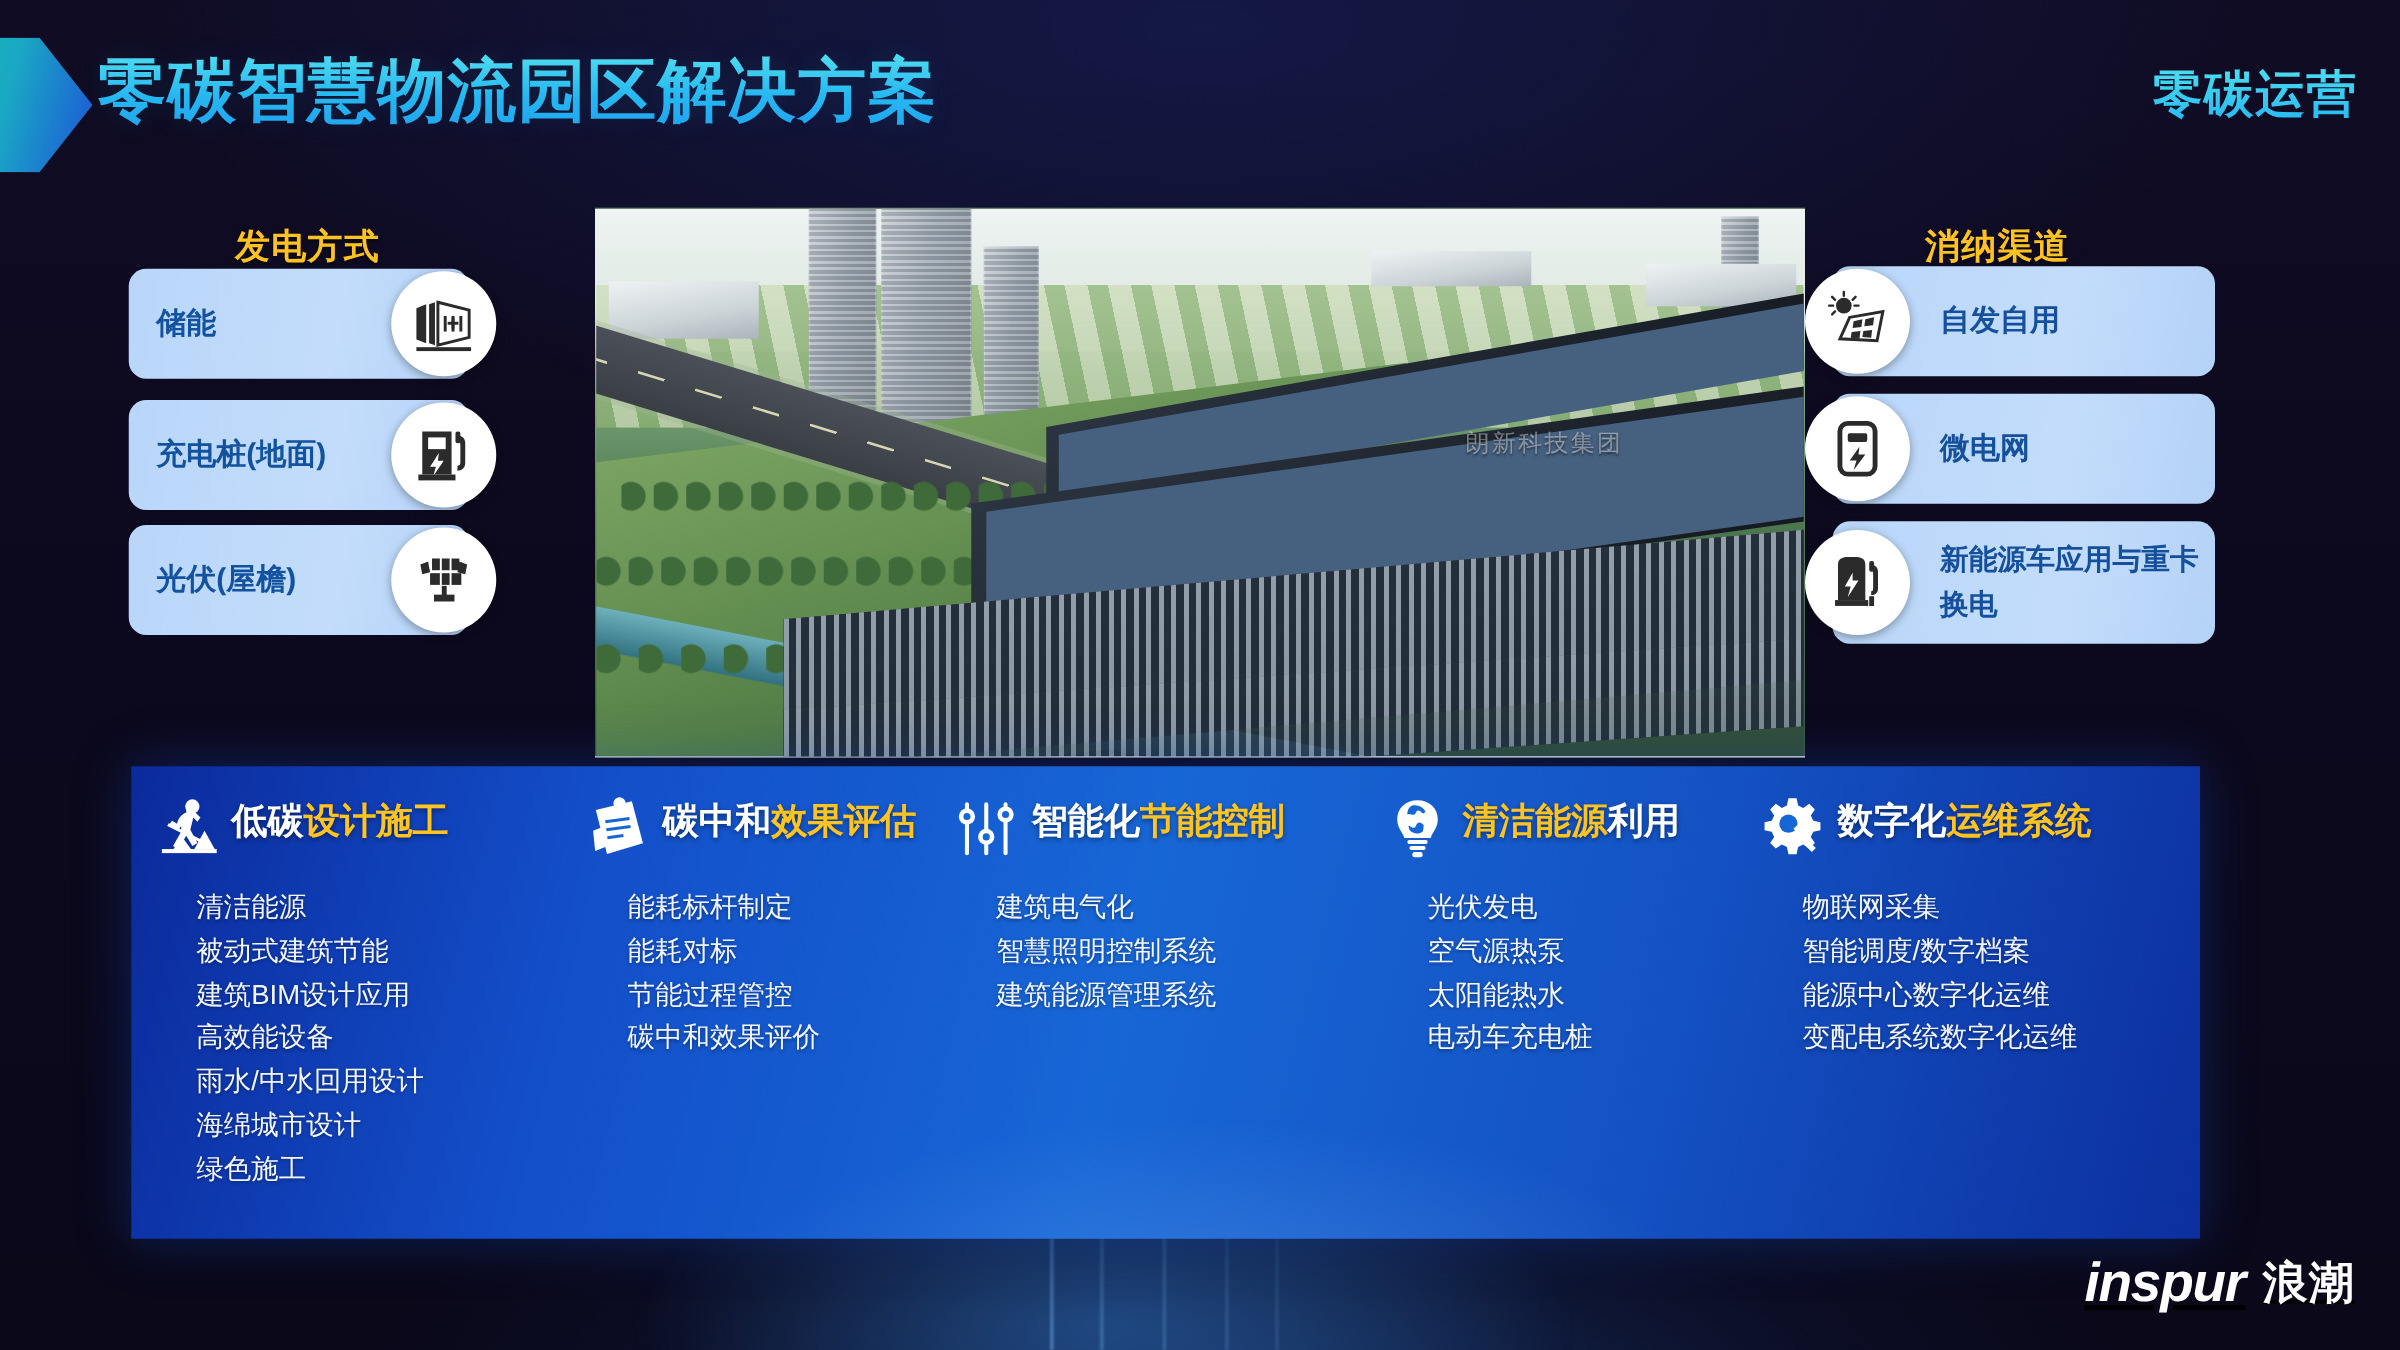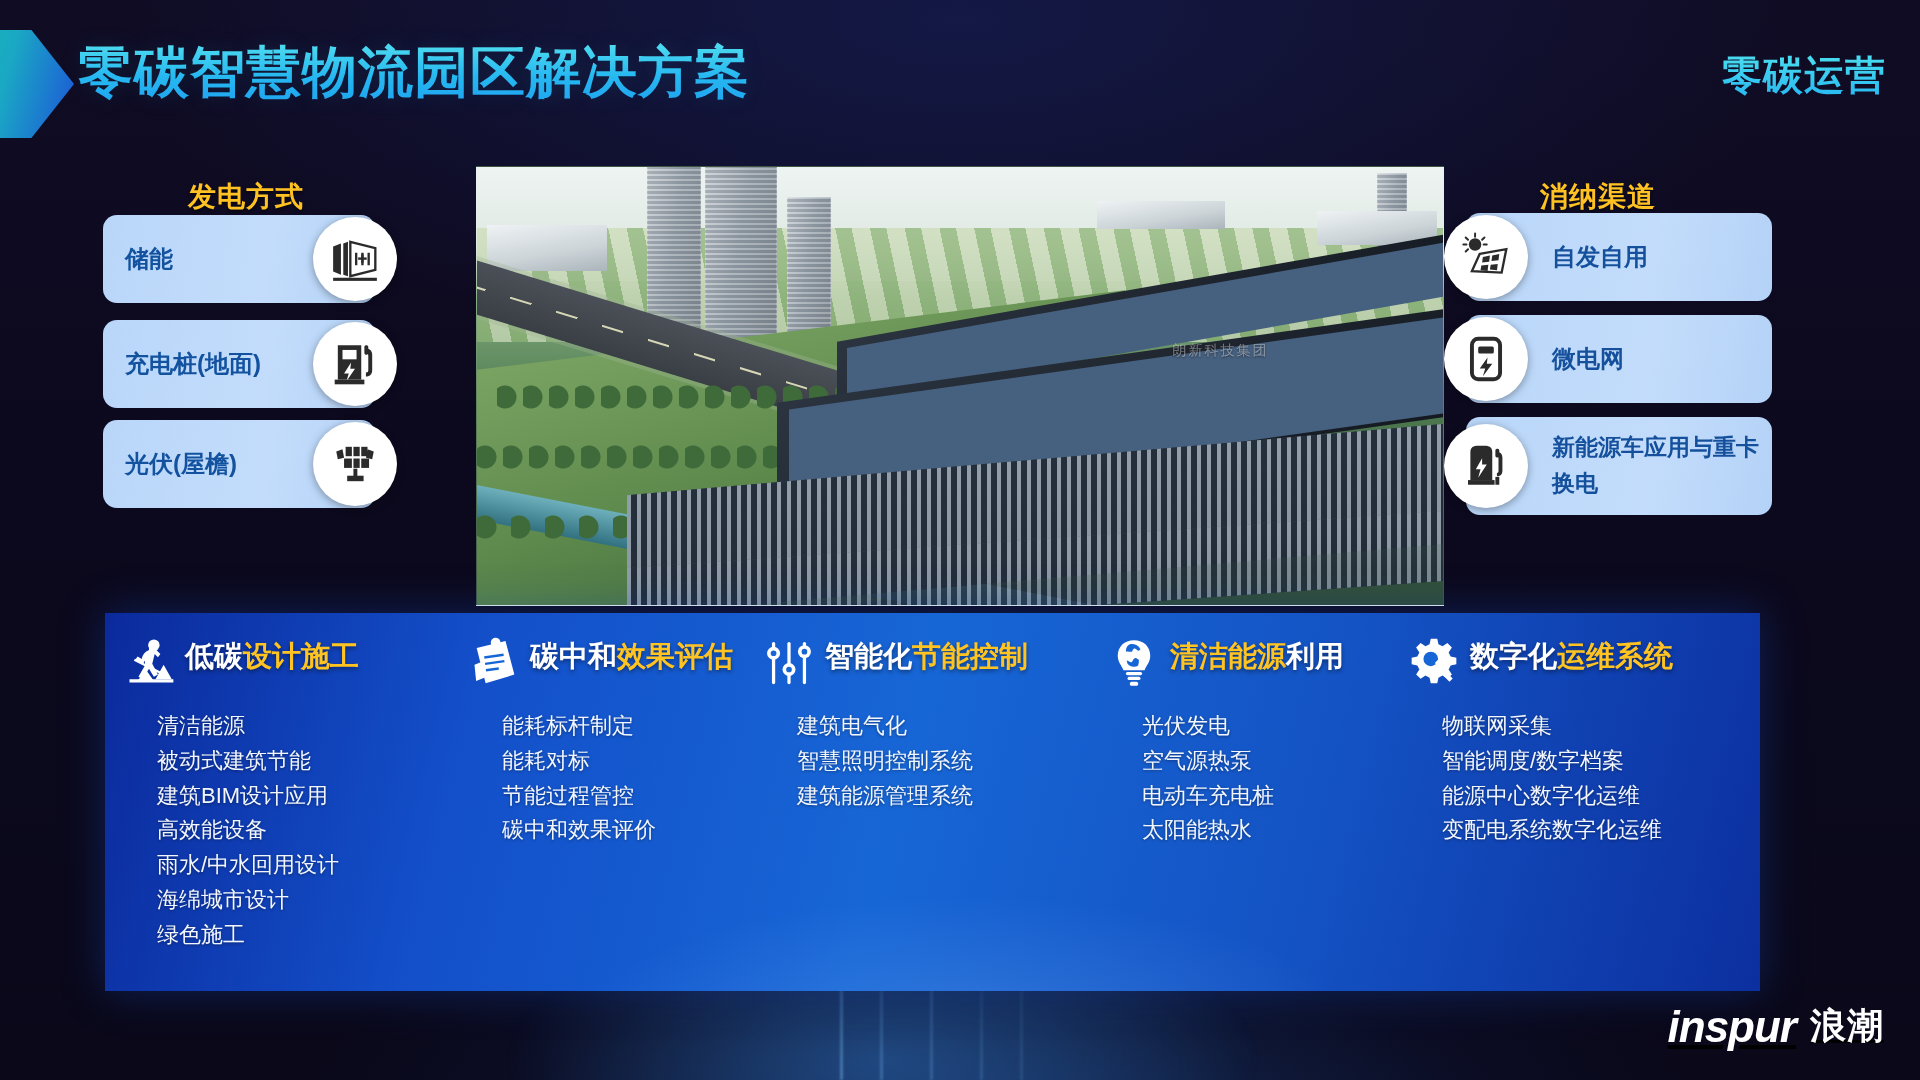--- a/index.html
+++ b/index.html
@@ -174,21 +174,21 @@
       repeating-linear-gradient(90deg, rgba(220,235,245,0.55) 0 4px, rgba(35,45,58,0.9) 4px 10px),
       linear-gradient(180deg, #38424f, #222a34);
   }
   .render .treerow {
     position: absolute; height: 40px;
     background: radial-gradient(circle at 8px 20px, #3f6b3a 0 11px, rgba(0,0,0,0) 12px) repeat-x;
     background-size: 26px 40px;
   }
   .render .watermark {
     position: absolute; left: 72%; top: 40%;
-    font-size: 14px; color: rgba(255,255,255,0.42);
+    font-size: 19px; color: rgba(255,255,255,0.42);
     letter-spacing: 2px; text-shadow: 0 1px 2px rgba(0,0,0,0.5);
   }
 
   
   .panel {
     position: absolute; left: 105px; top: 613px;
     width: 1655px; height: 378px;
     background: linear-gradient(104deg, #0b2a9c 0%, #134fc9 22%, #1766d6 48%, #1453c4 72%, #0c2f9f 100%);
     box-shadow: 0 0 40px rgba(20,80,200,0.35);
   }
@@ -486,22 +486,22 @@
               <rect x="27" y="55" width="10" height="5" rx="2"></rect>
             </svg>
           </span>
           <span class="pcol-title">
             <span class="y">清洁能源</span><span class="w">利用</span>
           </span>
         </div>
         <ul class="pcol-list">
           <li>光伏发电</li>
           <li>空气源热泵</li>
+          <li>太阳能热水</li>
           <li>电动车充电桩</li>
-          <li>太阳能热水</li>
         </ul>
       </div>
 
       <div class="pcol" id="pcol-5">
         <div class="pcol-head">
           <span class="pcol-icon">
             <svg viewBox="0 0 64 64" aria-hidden="true">
               <path d="M28 2 h8 l1.5 7 5 2.5 6 -4 5.5 5.5 -4 6 2.5 5 7 1.5 v8 l-7 1.5 -2.5 5 4 6 -5.5 5.5 -6 -4 -5 2.5 -1.5 7 h-8 l-1.5 -7 -5 -2.5 -6 4 -5.5 -5.5 4 -6 -2.5 -5 -7 -1.5 v-8 l7 -1.5 2.5 -5 -4 -6 5.5 -5.5 6 4 5 -2.5 Z"></path>
               <circle cx="28" cy="27" r="9" fill="#1766d6"></circle>
               <path d="M33 32 l12 12 4 -4 -12 -12 Z" fill="#ffffff"></path>

